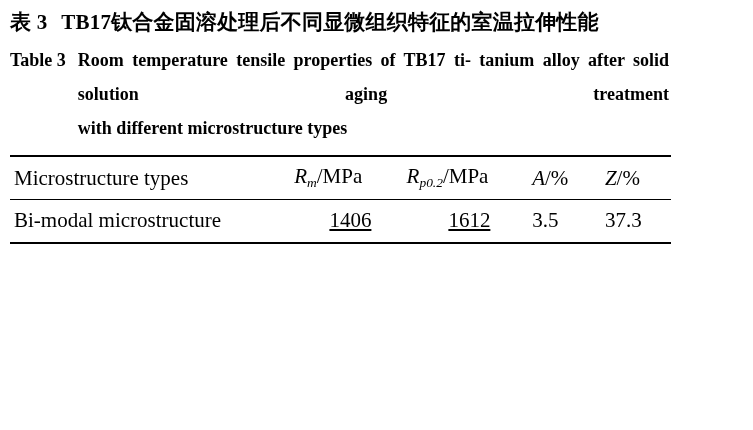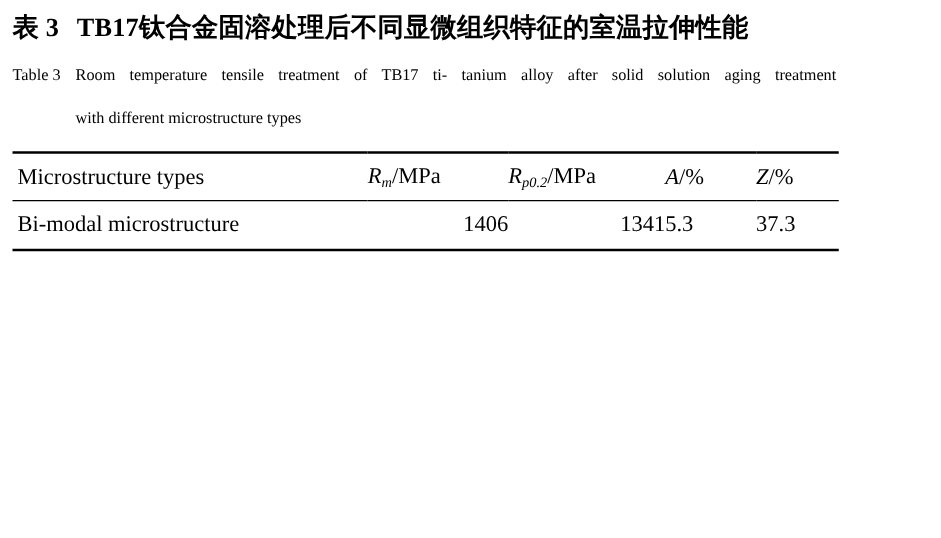--- a/index.html
+++ b/index.html
@@ -37,22 +37,22 @@
     padding-right: 14px;
   }
   .caption-cn .cap-text {
     flex: 1 1 auto;
     font-family: Liberation Serif, serif;
   }
 
   .caption-en {
     display: flex;
     align-items: flex-start;
-    font-weight: normal;
-    font-size: 13px;
+    font-weight: bold;
+    font-size: 18px;
     line-height: 34px;
     margin-top: 4px;
   }
   .caption-en .cap-label {
     flex: 0 0 auto;
     white-space: nowrap;
     padding-right: 12px;
   }
   .caption-en .cap-text {
     flex: 1 1 auto;
@@ -66,21 +66,21 @@
     text-align-last: left;
   }
 
   
   .tbl-wrap {
     margin-top: 10px;
   }
   table.data {
     width: 100%;
     border-collapse: collapse;
-    font-size: 18px;
+    font-size: 21px;
   }
   table.data thead th {
     font-weight: normal;
     padding: 7px 0 8px 0;
     vertical-align: bottom;
     white-space: nowrap;
   }
   table.data tbody td {
     padding: 8px 0 9px 0;
     vertical-align: middle;
@@ -88,21 +88,21 @@
   }
   .col-name { text-align: left; width: 43%; padding-left: 4px !important; }
   .col-num  { text-align: left; }
   .c2 { width: 17%; }
   .c3 { width: 19%; }
   .c4 { width: 11%; }
   .c5 { width: 10%; }
 
   
   thead .c2, thead .c3, thead .c4, thead .c5 { text-align: left; }
-  tbody .c2, tbody .c3 { text-align: right; }
+  tbody .c2, tbody .c3 { text-align: center; text-decoration: underline; }
   tbody .c4, tbody .c5 { text-align: left; }
 
   .rule-top {
     border-top: 2.2px solid #000;
   }
   .rule-mid {
     border-top: 1.1px solid #000;
   }
   .rule-bot {
     border-top: 2.2px solid #000;
@@ -121,43 +121,43 @@
 <div class="page">
 
   <div class="caption-cn">
     <span class="cap-label">表 3</span>
     <span class="cap-text">TB17钛合金固溶处理后不同显微组织特征的室温拉伸性能</span>
   </div>
 
   <div class="caption-en">
     <span class="cap-label">Table 3</span>
     <span class="cap-text">
-      <span>Room temperature tensile treatment of TB17 ti-</span>
+      <span>Room temperature tensile properties of TB17 ti-</span>
       <span>tanium alloy after solid solution aging treatment</span>
       <span class="last-line">with different microstructure types</span>
     </span>
   </div>
 
   <div class="tbl-wrap">
     <table class="data">
       <thead>
         <tr class="rule-top rule-mid-holder">
           <th class="col-name"><span>Microstructure types</span></th>
           <th class="col-num c2"><span class="ital">R</span><sub class="ital">m</sub><span class="hdr-unit">/MPa</span></th>
           <th class="col-num c3"><span class="ital">R</span><sub class="ital">p0.2</sub><span class="hdr-unit">/MPa</span></th>
           <th class="col-num c4"><span class="ital">A</span><span class="hdr-unit">/%</span></th>
           <th class="col-num c5"><span class="ital">Z</span><span class="hdr-unit">/%</span></th>
         </tr>
       </thead>
       <tbody>
         <tr class="rule-mid">
           <td class="col-name">Bi-modal microstructure</td>
           <td class="col-num c2">1406</td>
-          <td class="col-num c3">1341</td>
-          <td class="col-num c4">5.3</td>
+          <td class="col-num c3">1612</td>
+          <td class="col-num c4">3.5</td>
           <td class="col-num c5">37.3</td>
         </tr>
       </tbody>
     </table>
     <div class="rule-bot"></div>
   </div>
 
 </div>
 
 </body></html>

